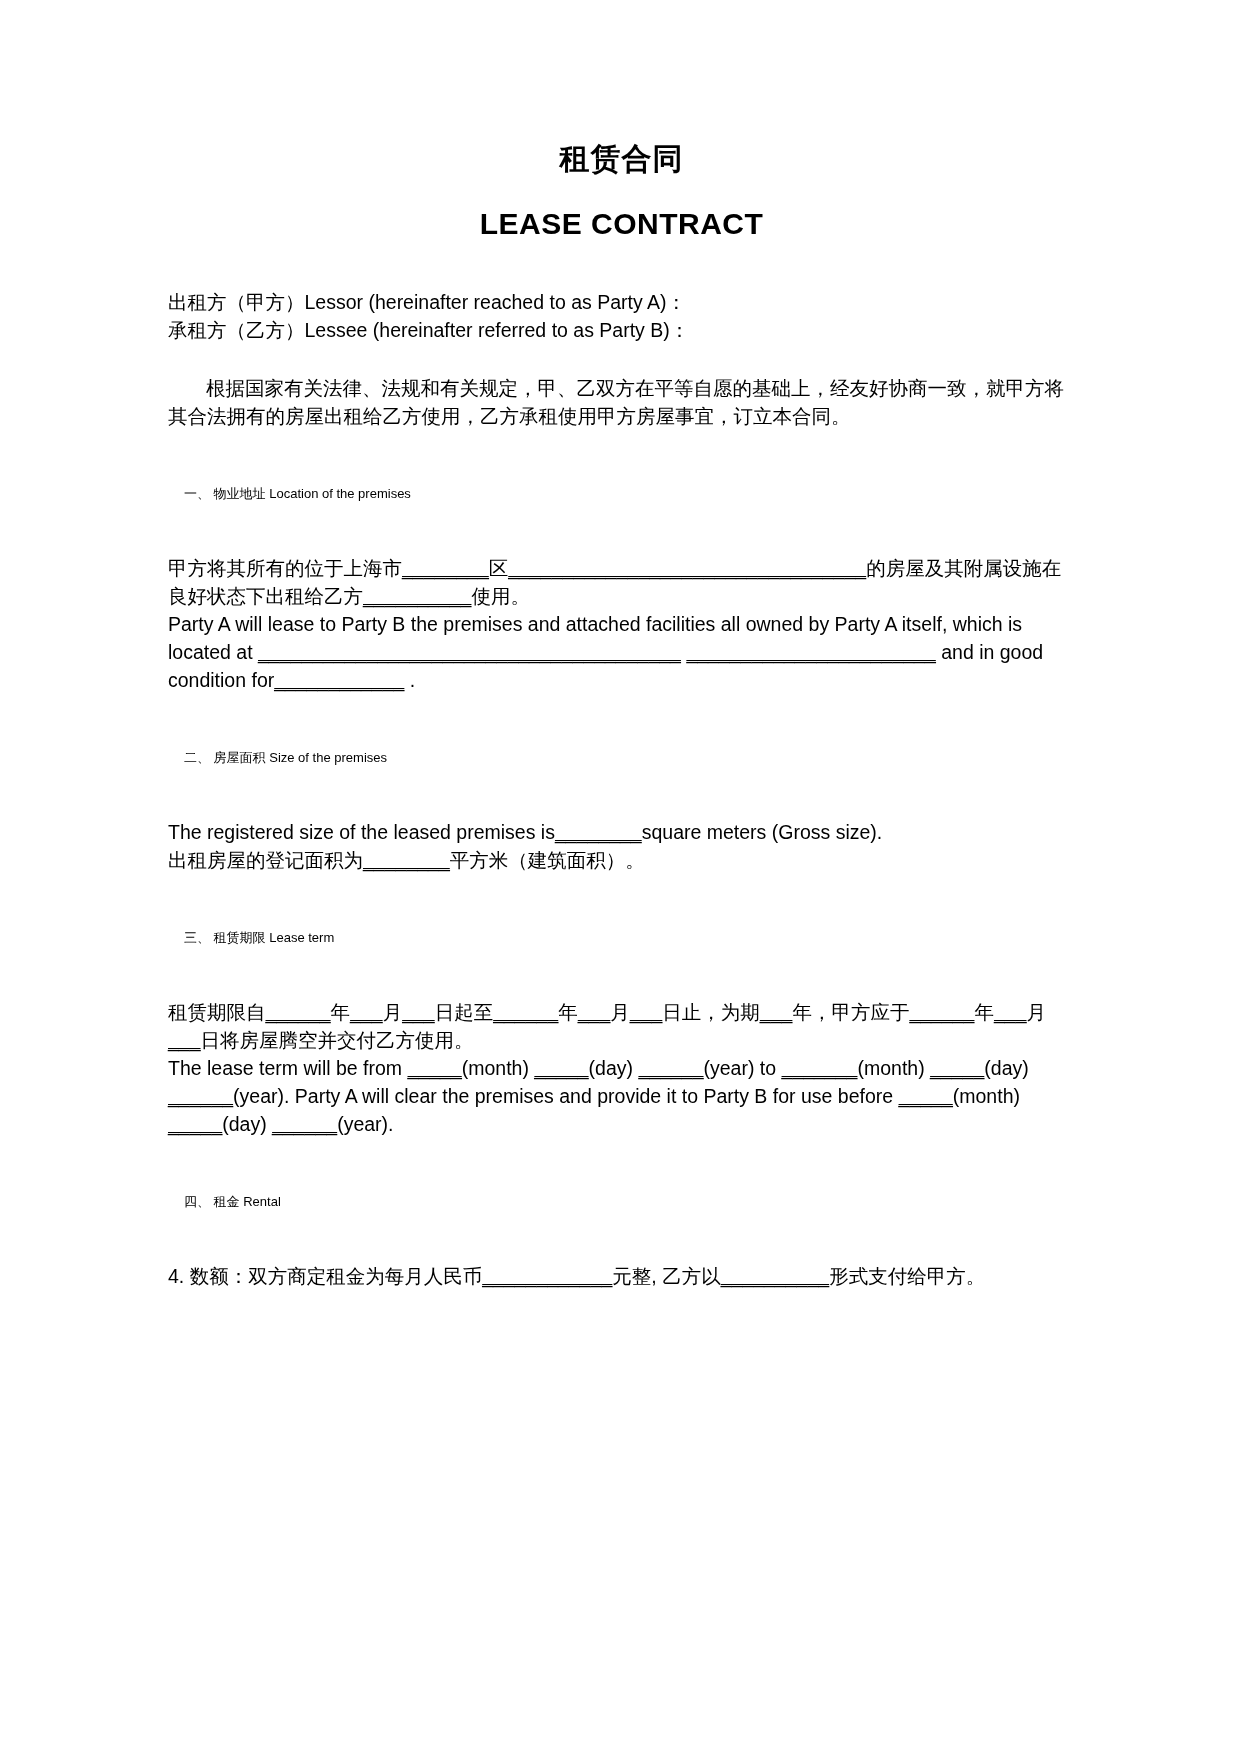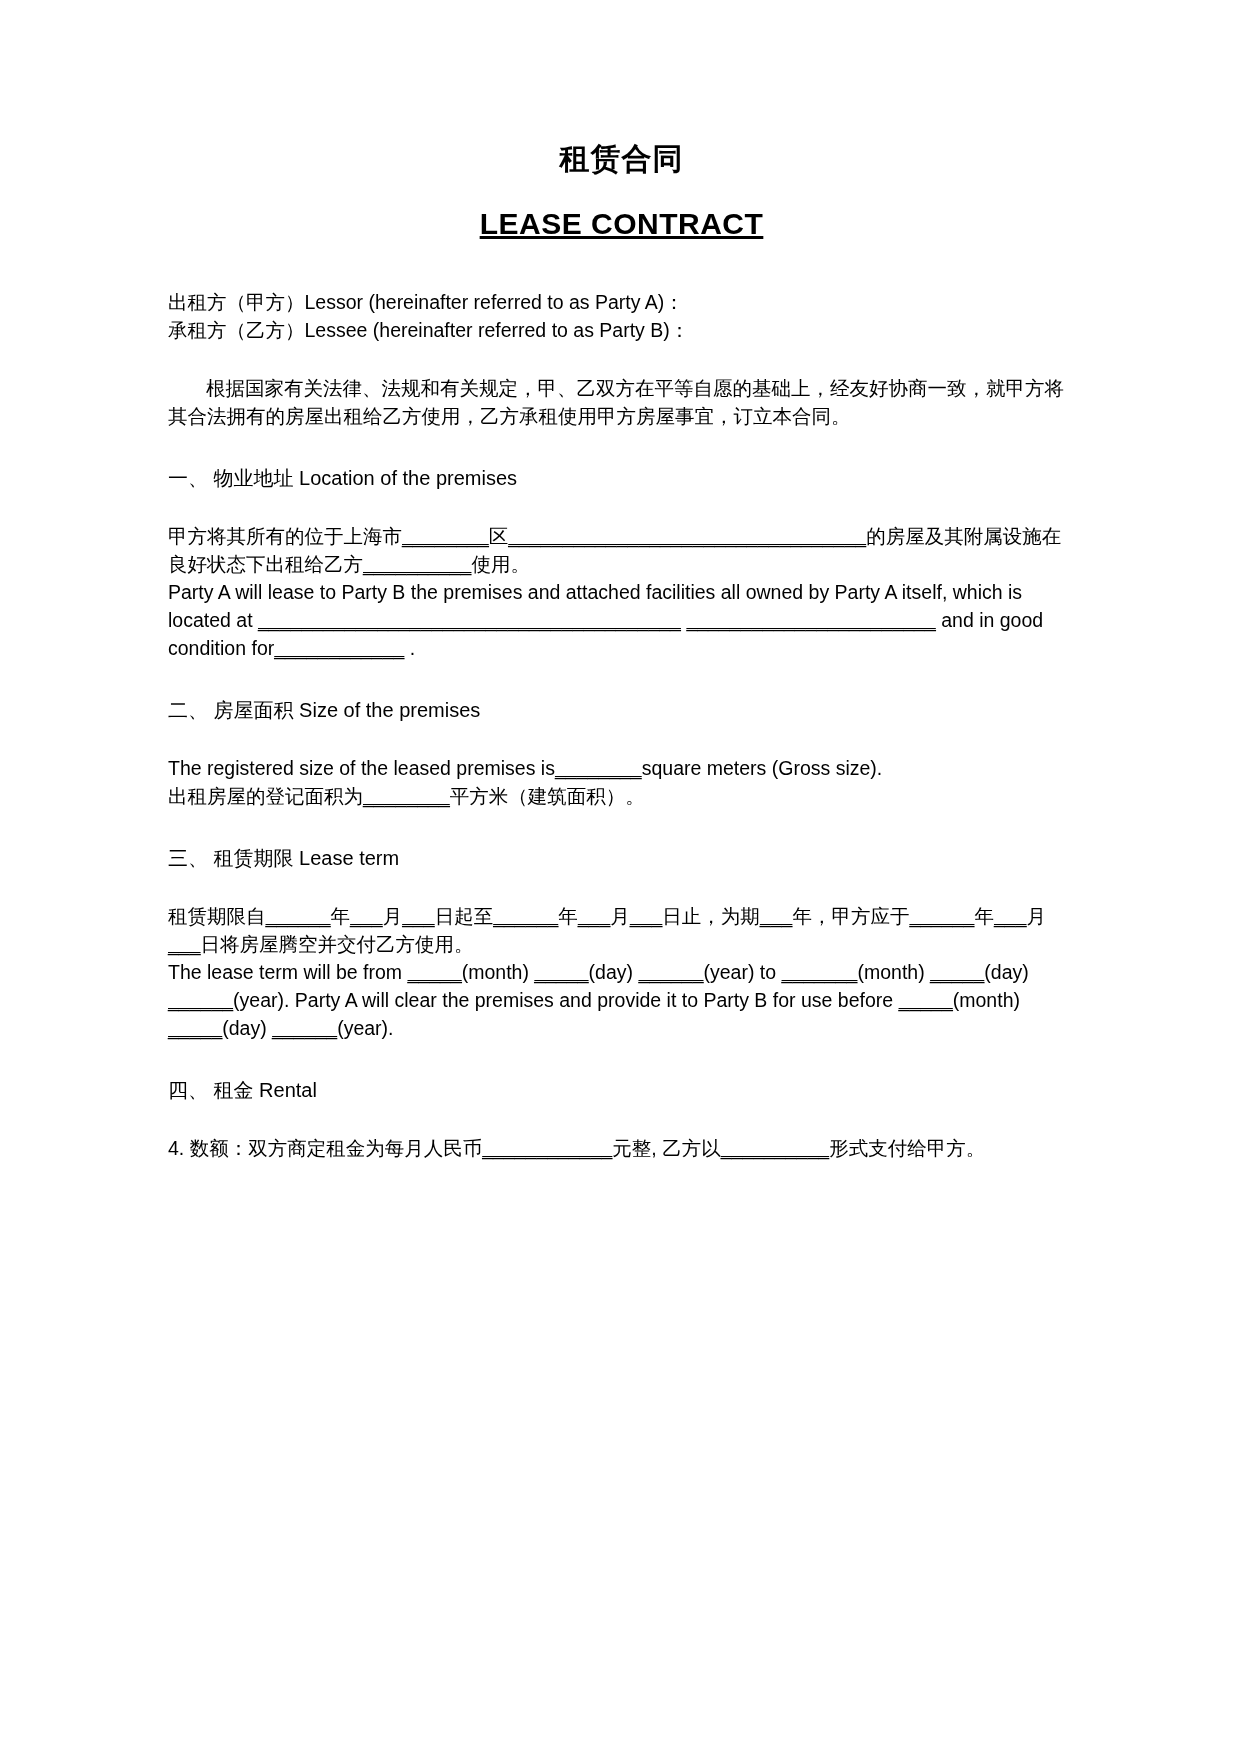--- a/index.html
+++ b/index.html
@@ -29,52 +29,51 @@
     margin: 0 0 28px 0;
     letter-spacing: 1px;
   }
   .title-en {
     text-align: center;
     font-size: 30px;
     font-weight: bold;
     line-height: 1.2;
     margin: 0 0 46px 0;
     letter-spacing: 0.5px;
-    text-decoration: underline;
   }
   .para {
     font-size: 19.5px;
     line-height: 28px;
     margin: 0;
     text-align: left;
     word-wrap: break-word;
   }
   .gap-md { height: 30px; }
   .gap-lg { height: 34px; }
   .indent-para {
     text-indent: 38px;
   }
   .heading {
-    font-size: 20px;
+    font-size: 13px;
     line-height: 28px;
-    margin: 0;
+    margin: 16px;
   }
   u.fill {
     text-decoration-skip-ink: none;
   }
 </style>
 </head>
 <body>
 
 <div class="page">
 
   <h1 class="title-cn">租赁合同</h1>
   <h2 class="title-en">LEASE CONTRACT</h2>
 
-  <p class="para">出租方（甲方）Lessor (hereinafter referred to as Party A)：</p>
+  <p class="para">出租方（甲方）Lessor (hereinafter reached to as Party A)：</p>
   <p class="para">承租方（乙方）Lessee (hereinafter referred to as Party B)：</p>
 
   <div class="gap-md"></div>
 
   <p class="para indent-para">根据国家有关法律、法规和有关规定，甲、乙双方在平等自愿的基础上，经友好协商一致，就甲方将其合法拥有的房屋出租给乙方使用，乙方承租使用甲方房屋事宜，订立本合同。</p>
 
   <div class="gap-lg"></div>
 
   <p class="heading">一、 物业地址 Location of the premises</p>
   <div class="gap-md"></div>

